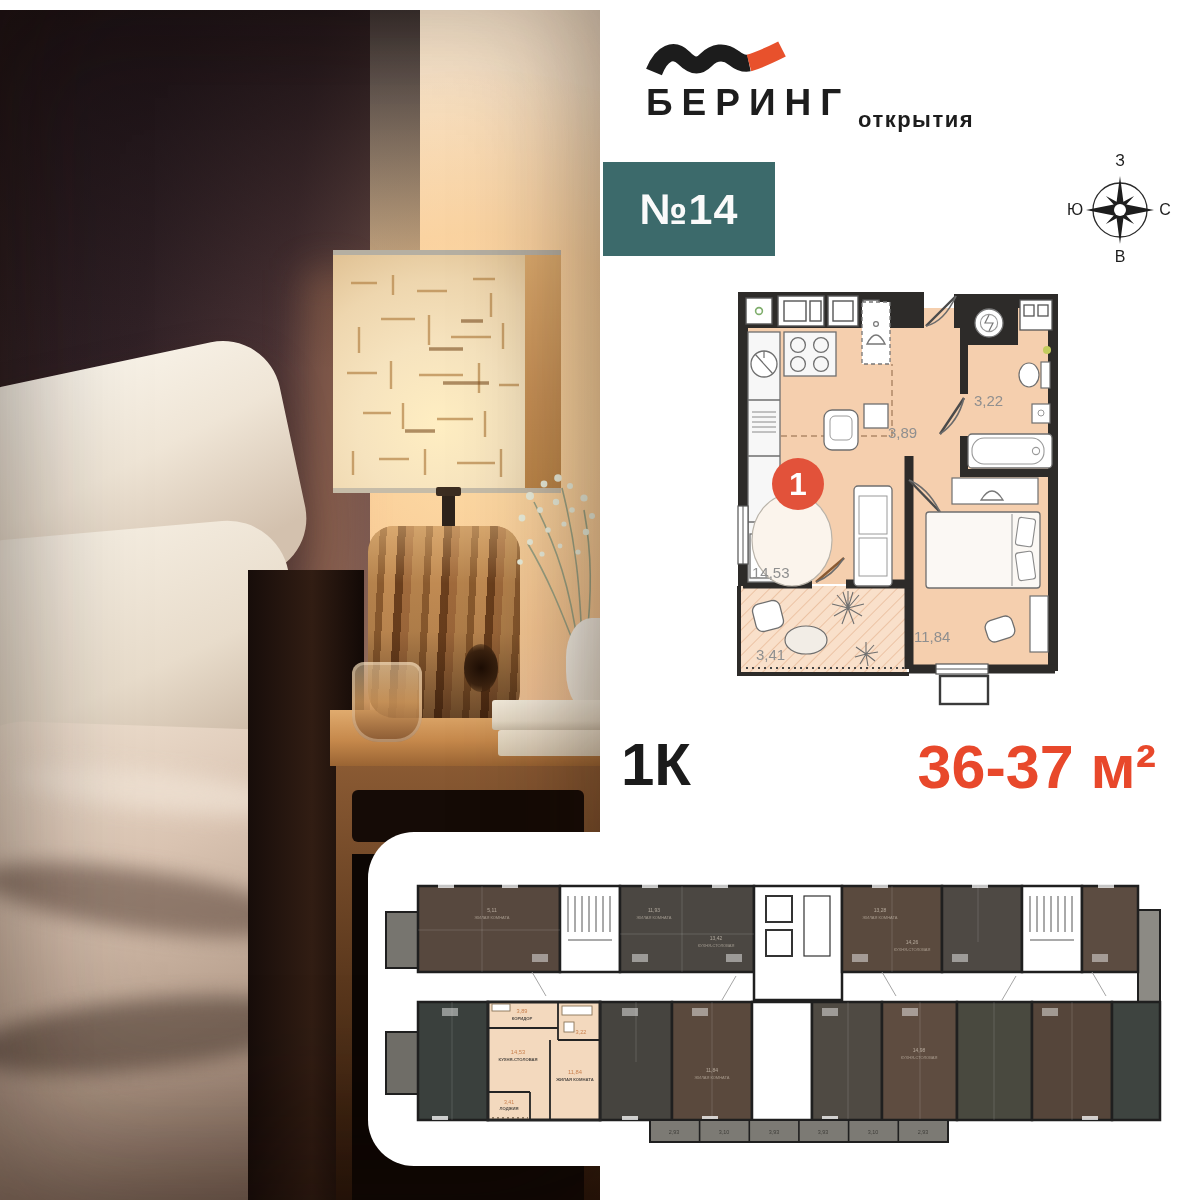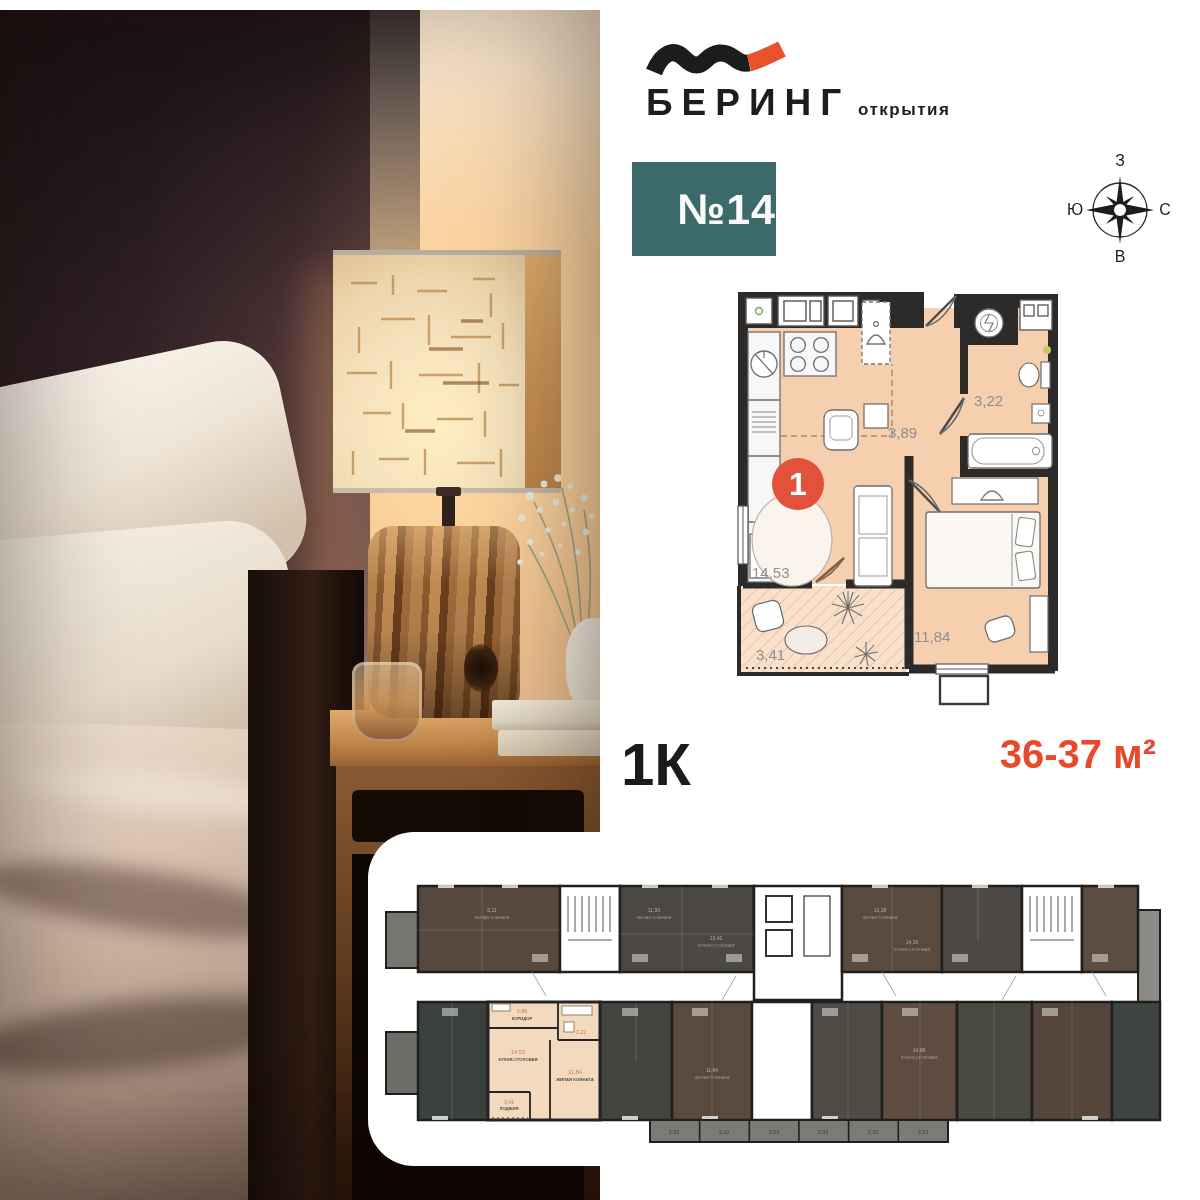--- a/index.html
+++ b/index.html
@@ -54,25 +54,25 @@
     box-shadow:inset 0 0 0 3px rgba(255,235,205,.35);}
   .book1{left:492px;top:690px;width:112px;height:30px;border-radius:3px;
     background:linear-gradient(180deg,#f4ecdc 0%,#e4d8c4 70%,#c9bba5 100%);}
   .book2{left:498px;top:720px;width:108px;height:26px;border-radius:3px;
     background:linear-gradient(180deg,#ece0cc 0%,#d5c6ae 100%);}
   .vase{left:566px;top:608px;width:64px;height:98px;border-radius:40% 40% 46% 46%;
     background:linear-gradient(120deg,#faf6ee 0%,#e6dccb 70%,#c9bda9 100%);}
   .vign{left:0;top:0;width:600px;height:1200px;box-shadow:inset 0 -80px 140px rgba(20,10,6,.35),inset 0 0 120px rgba(40,22,12,.22);}
   
   .brandName{left:646px;top:72px;font-size:37px;font-weight:bold;color:#1d1d1d;letter-spacing:9px;}
-  .brandTag{left:858px;top:90px;font-size:17px;font-weight:bold;color:#1d1d1d;letter-spacing:1.5px;}
-  .badge{left:632px;top:152px;width:144px;height:94px;background:#3C6A6B;display:flex;align-items:center;justify-content:flex-end;}
+  .brandTag{left:858px;top:97px;font-size:22px;font-weight:bold;color:#1d1d1d;letter-spacing:1.5px;}
+  .badge{left:603px;top:152px;width:172px;height:94px;background:#3C6A6B;display:flex;align-items:center;justify-content:center;}
   .badge span{color:#fafafa;font-size:43px;font-weight:bold;letter-spacing:1px;}
   .roomsLbl{left:621px;top:720px;font-size:60px;font-weight:bold;color:#1b1b1b;letter-spacing:0px;}
-  .areaLbl{left:840px;top:722px;width:316px;text-align:right;font-size:40px;font-weight:bold;color:#E8482B;}
+  .areaLbl{left:840px;top:722px;width:316px;text-align:right;font-size:61px;font-weight:bold;color:#E8482B;}
   .card{left:368px;top:822px;width:832px;height:334px;background:#ffffff;border-radius:46px;}
 </style>
 </head>
 <body>
 
 <div id="stage">
 
   <div id="photo" class="abs">
     <div class="abs wallR"></div>
     <div class="abs glow"></div>

